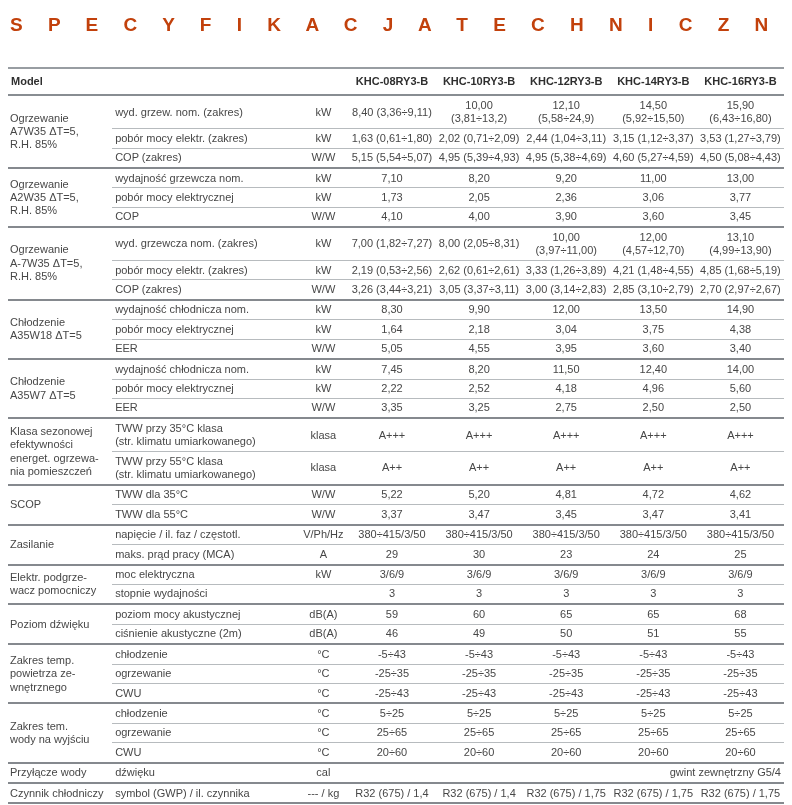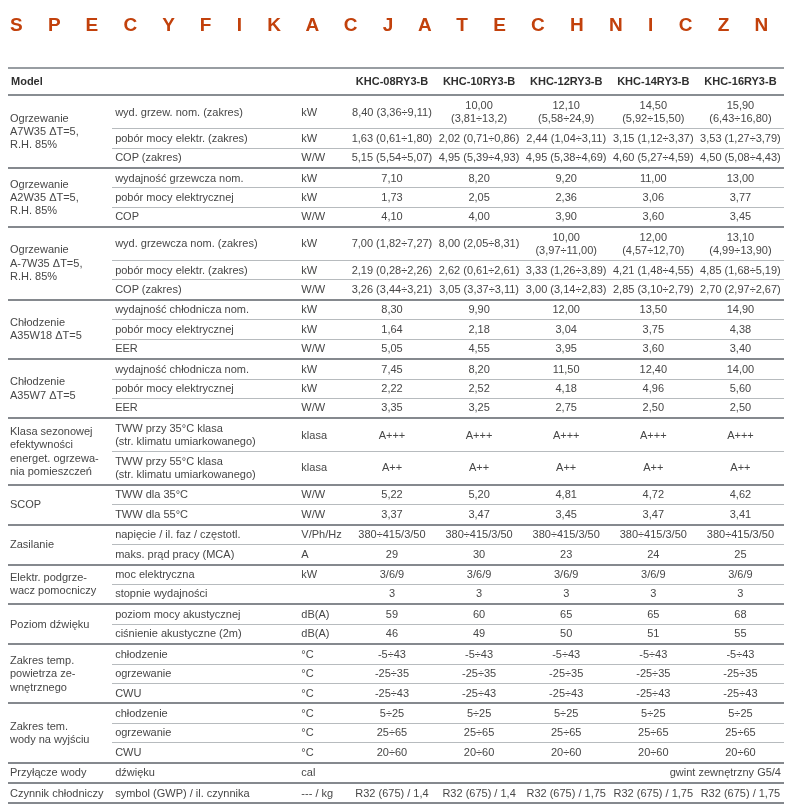--- a/index.html
+++ b/index.html
@@ -23,21 +23,21 @@
   td{padding:2.5px 3px;line-height:1.22;vertical-align:middle;}
   thead td{
     border-top:2px solid #989da2;border-bottom:2px solid #888d92;
     font-weight:bold;color:#2f2f2f;padding:6px 3px;font-size:11px;
   }
   thead td.model-name{text-align:center;margin-left:15px;}
   tbody tr.group-start td{border-top:2px solid #85898e;}
   tbody tr.inner td{border-top:1px solid #b7bbbe;}
   td.group-label{white-space:pre-line;padding-left:2px;}
   td.param{white-space:pre-line;}
-  td.unit{text-align:left;}
+  td.unit{text-align:center;}
   td.val{text-align:center;}
   td.spanval{text-align:right;}
 </style>
 </head>
 <body>
 
 <div class="page-title">S P E C Y F I K A C J A   T E C H N I C Z N A</div>
 
 <table class="spec">
   <colgroup>
@@ -72,21 +72,21 @@
         <td class="val">8,40 (3,36÷9,11)</td>
         <td class="val">10,00 (3,81÷13,2)</td>
         <td class="val">12,10 (5,58÷24,9)</td>
         <td class="val">14,50 (5,92÷15,50)</td>
         <td class="val">15,90 (6,43÷16,80)</td>
       </tr>
       <tr class="inner">
         <td class="param">pobór mocy elektr. (zakres)</td>
         <td class="unit">kW</td>
         <td class="val">1,63 (0,61÷1,80)</td>
-        <td class="val">2,02 (0,71÷0,86)</td>
+        <td class="val">2,02 (0,71÷2,09)</td>
         <td class="val">2,44 (1,04÷3,11)</td>
         <td class="val">3,15 (1,12÷3,37)</td>
         <td class="val">3,53 (1,27÷3,79)</td>
       </tr>
       <tr class="inner">
         <td class="param">COP (zakres)</td>
         <td class="unit">W/W</td>
         <td class="val">5,15 (5,54÷5,07)</td>
         <td class="val">4,95 (5,39÷4,93)</td>
         <td class="val">4,95 (5,38÷4,69)</td>
@@ -131,21 +131,21 @@
         <td class="unit">kW</td>
         <td class="val">7,00 (1,82÷7,27)</td>
         <td class="val">8,00 (2,05÷8,31)</td>
         <td class="val">10,00 (3,97÷11,00)</td>
         <td class="val">12,00 (4,57÷12,70)</td>
         <td class="val">13,10 (4,99÷13,90)</td>
       </tr>
       <tr class="inner">
         <td class="param">pobór mocy elektr. (zakres)</td>
         <td class="unit">kW</td>
-        <td class="val">2,19 (0,28÷2,26)</td>
+        <td class="val">2,19 (0,53÷2,56)</td>
         <td class="val">2,62 (0,61÷2,61)</td>
         <td class="val">3,33 (1,26÷3,89)</td>
         <td class="val">4,21 (1,48÷4,55)</td>
         <td class="val">4,85 (1,68÷5,19)</td>
       </tr>
       <tr class="inner">
         <td class="param">COP (zakres)</td>
         <td class="unit">W/W</td>
         <td class="val">3,26 (3,44÷3,21)</td>
         <td class="val">3,05 (3,37÷3,11)</td>

